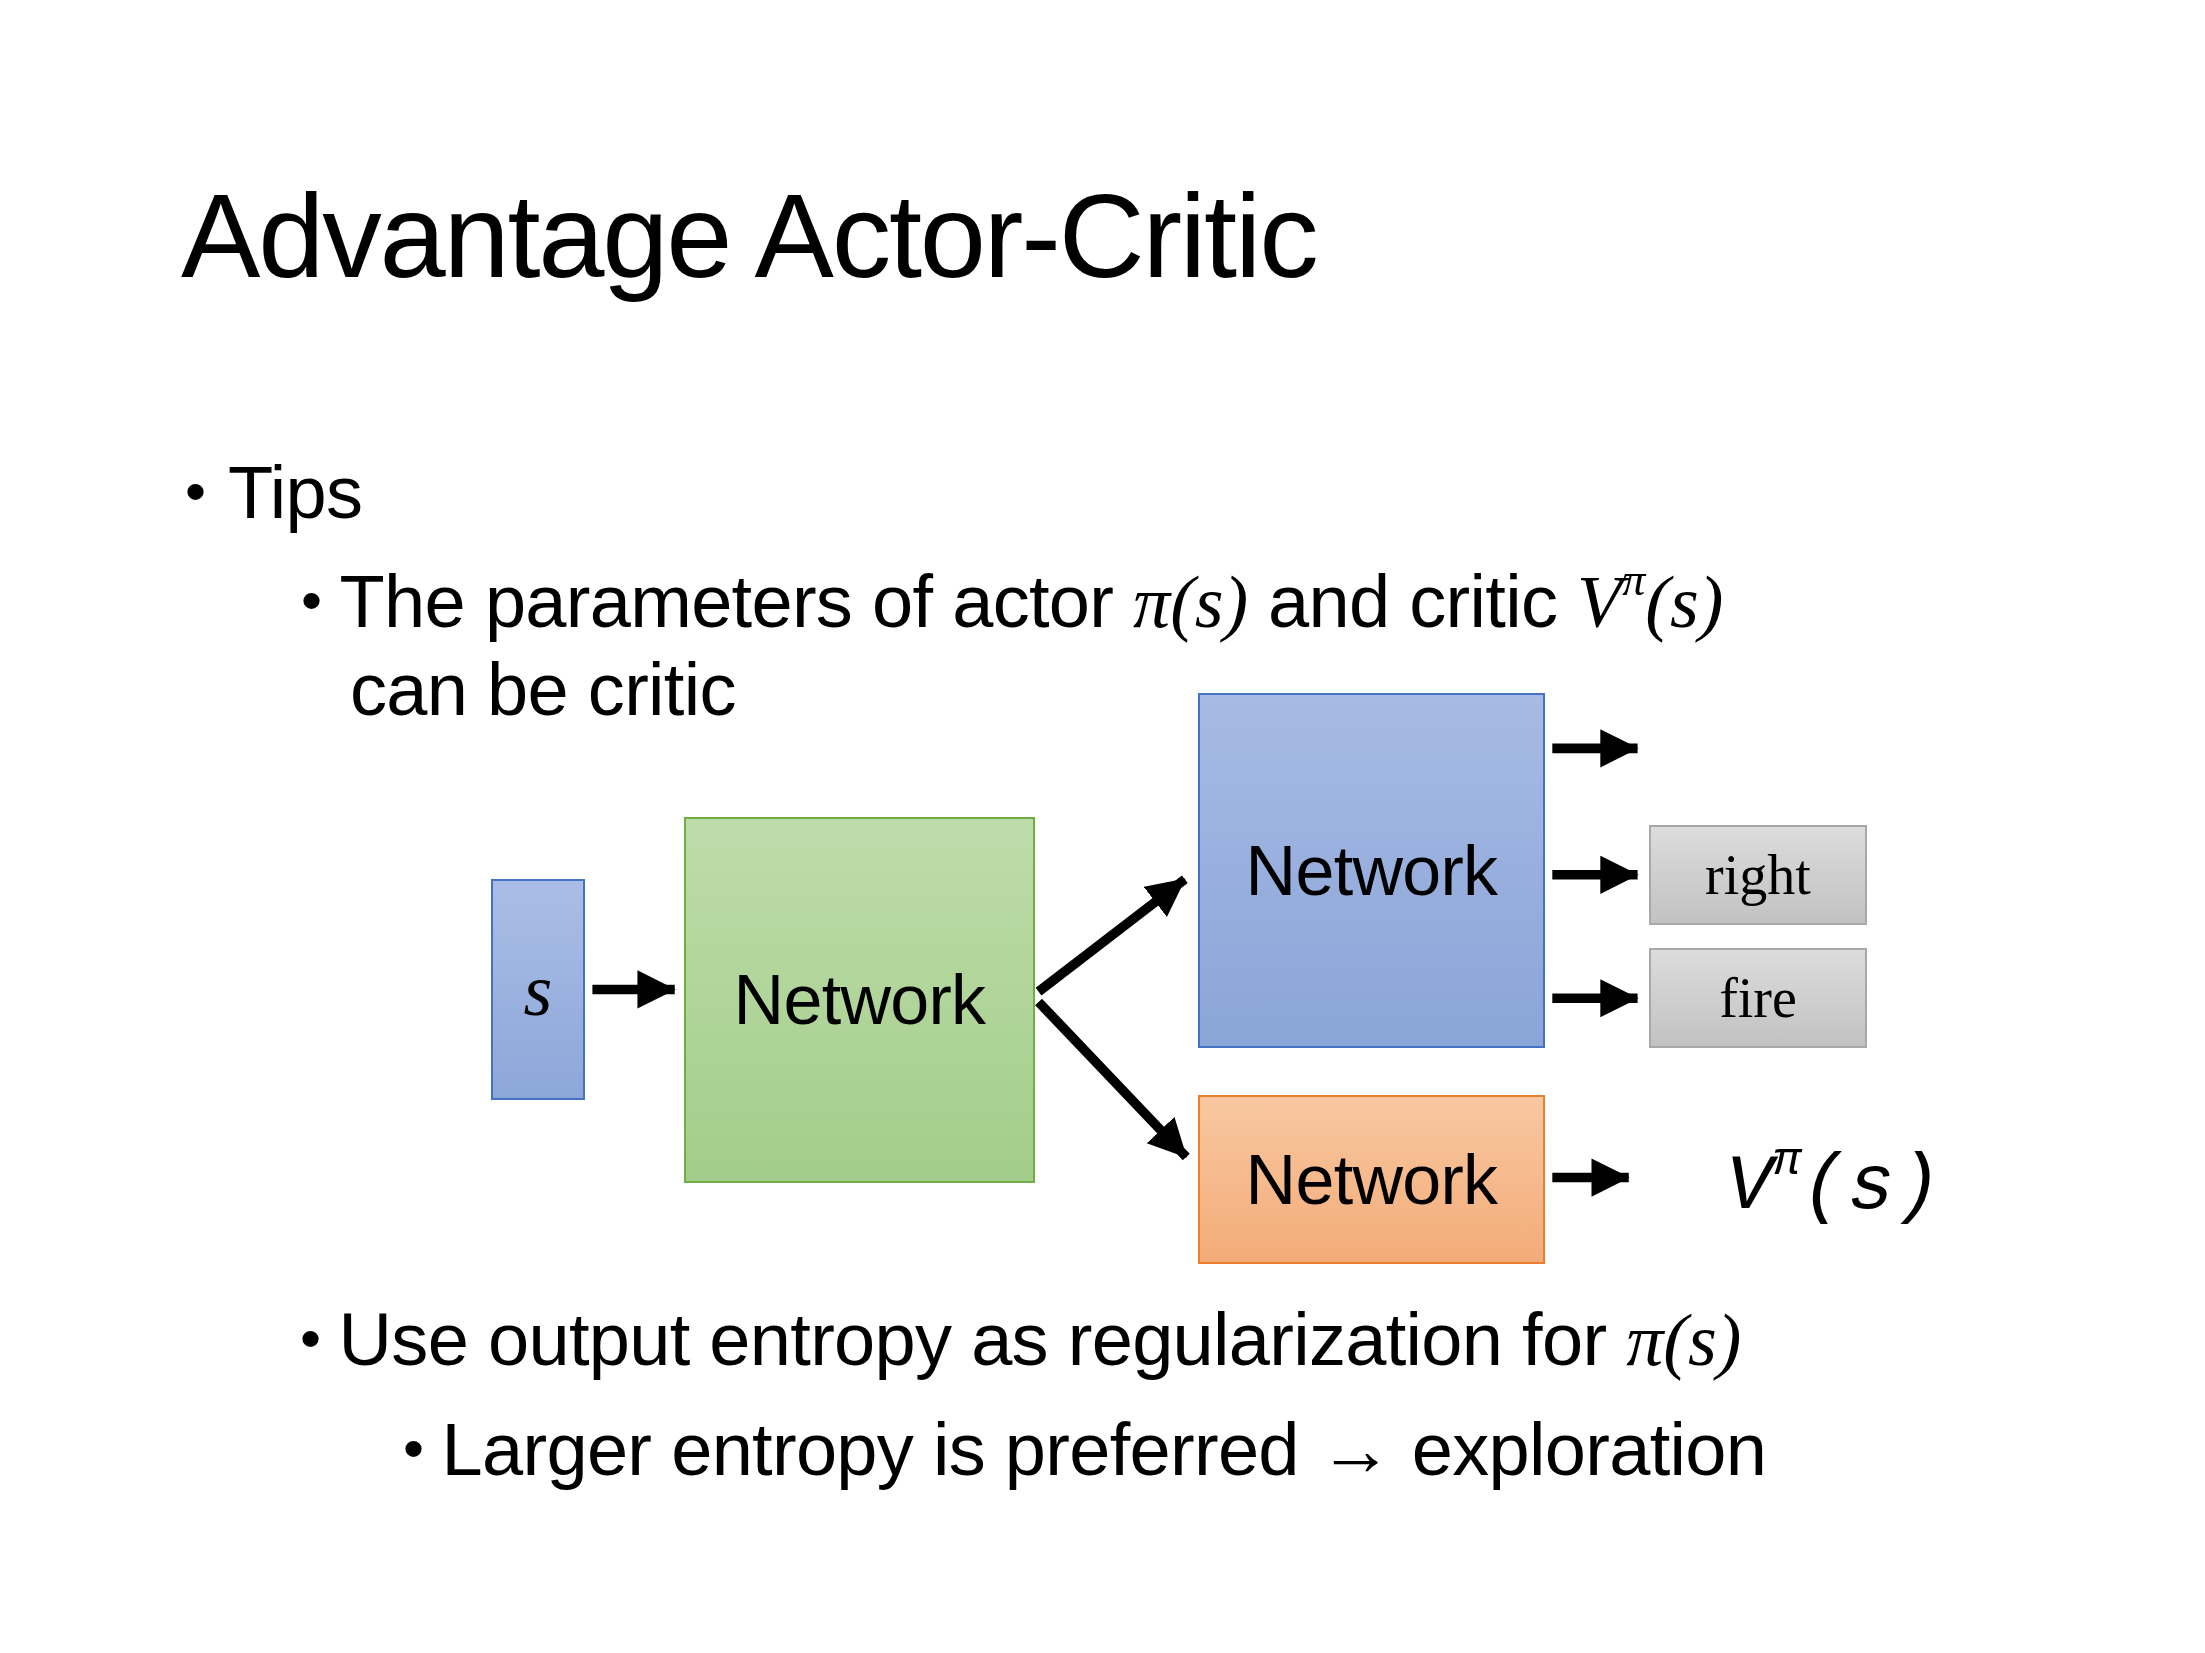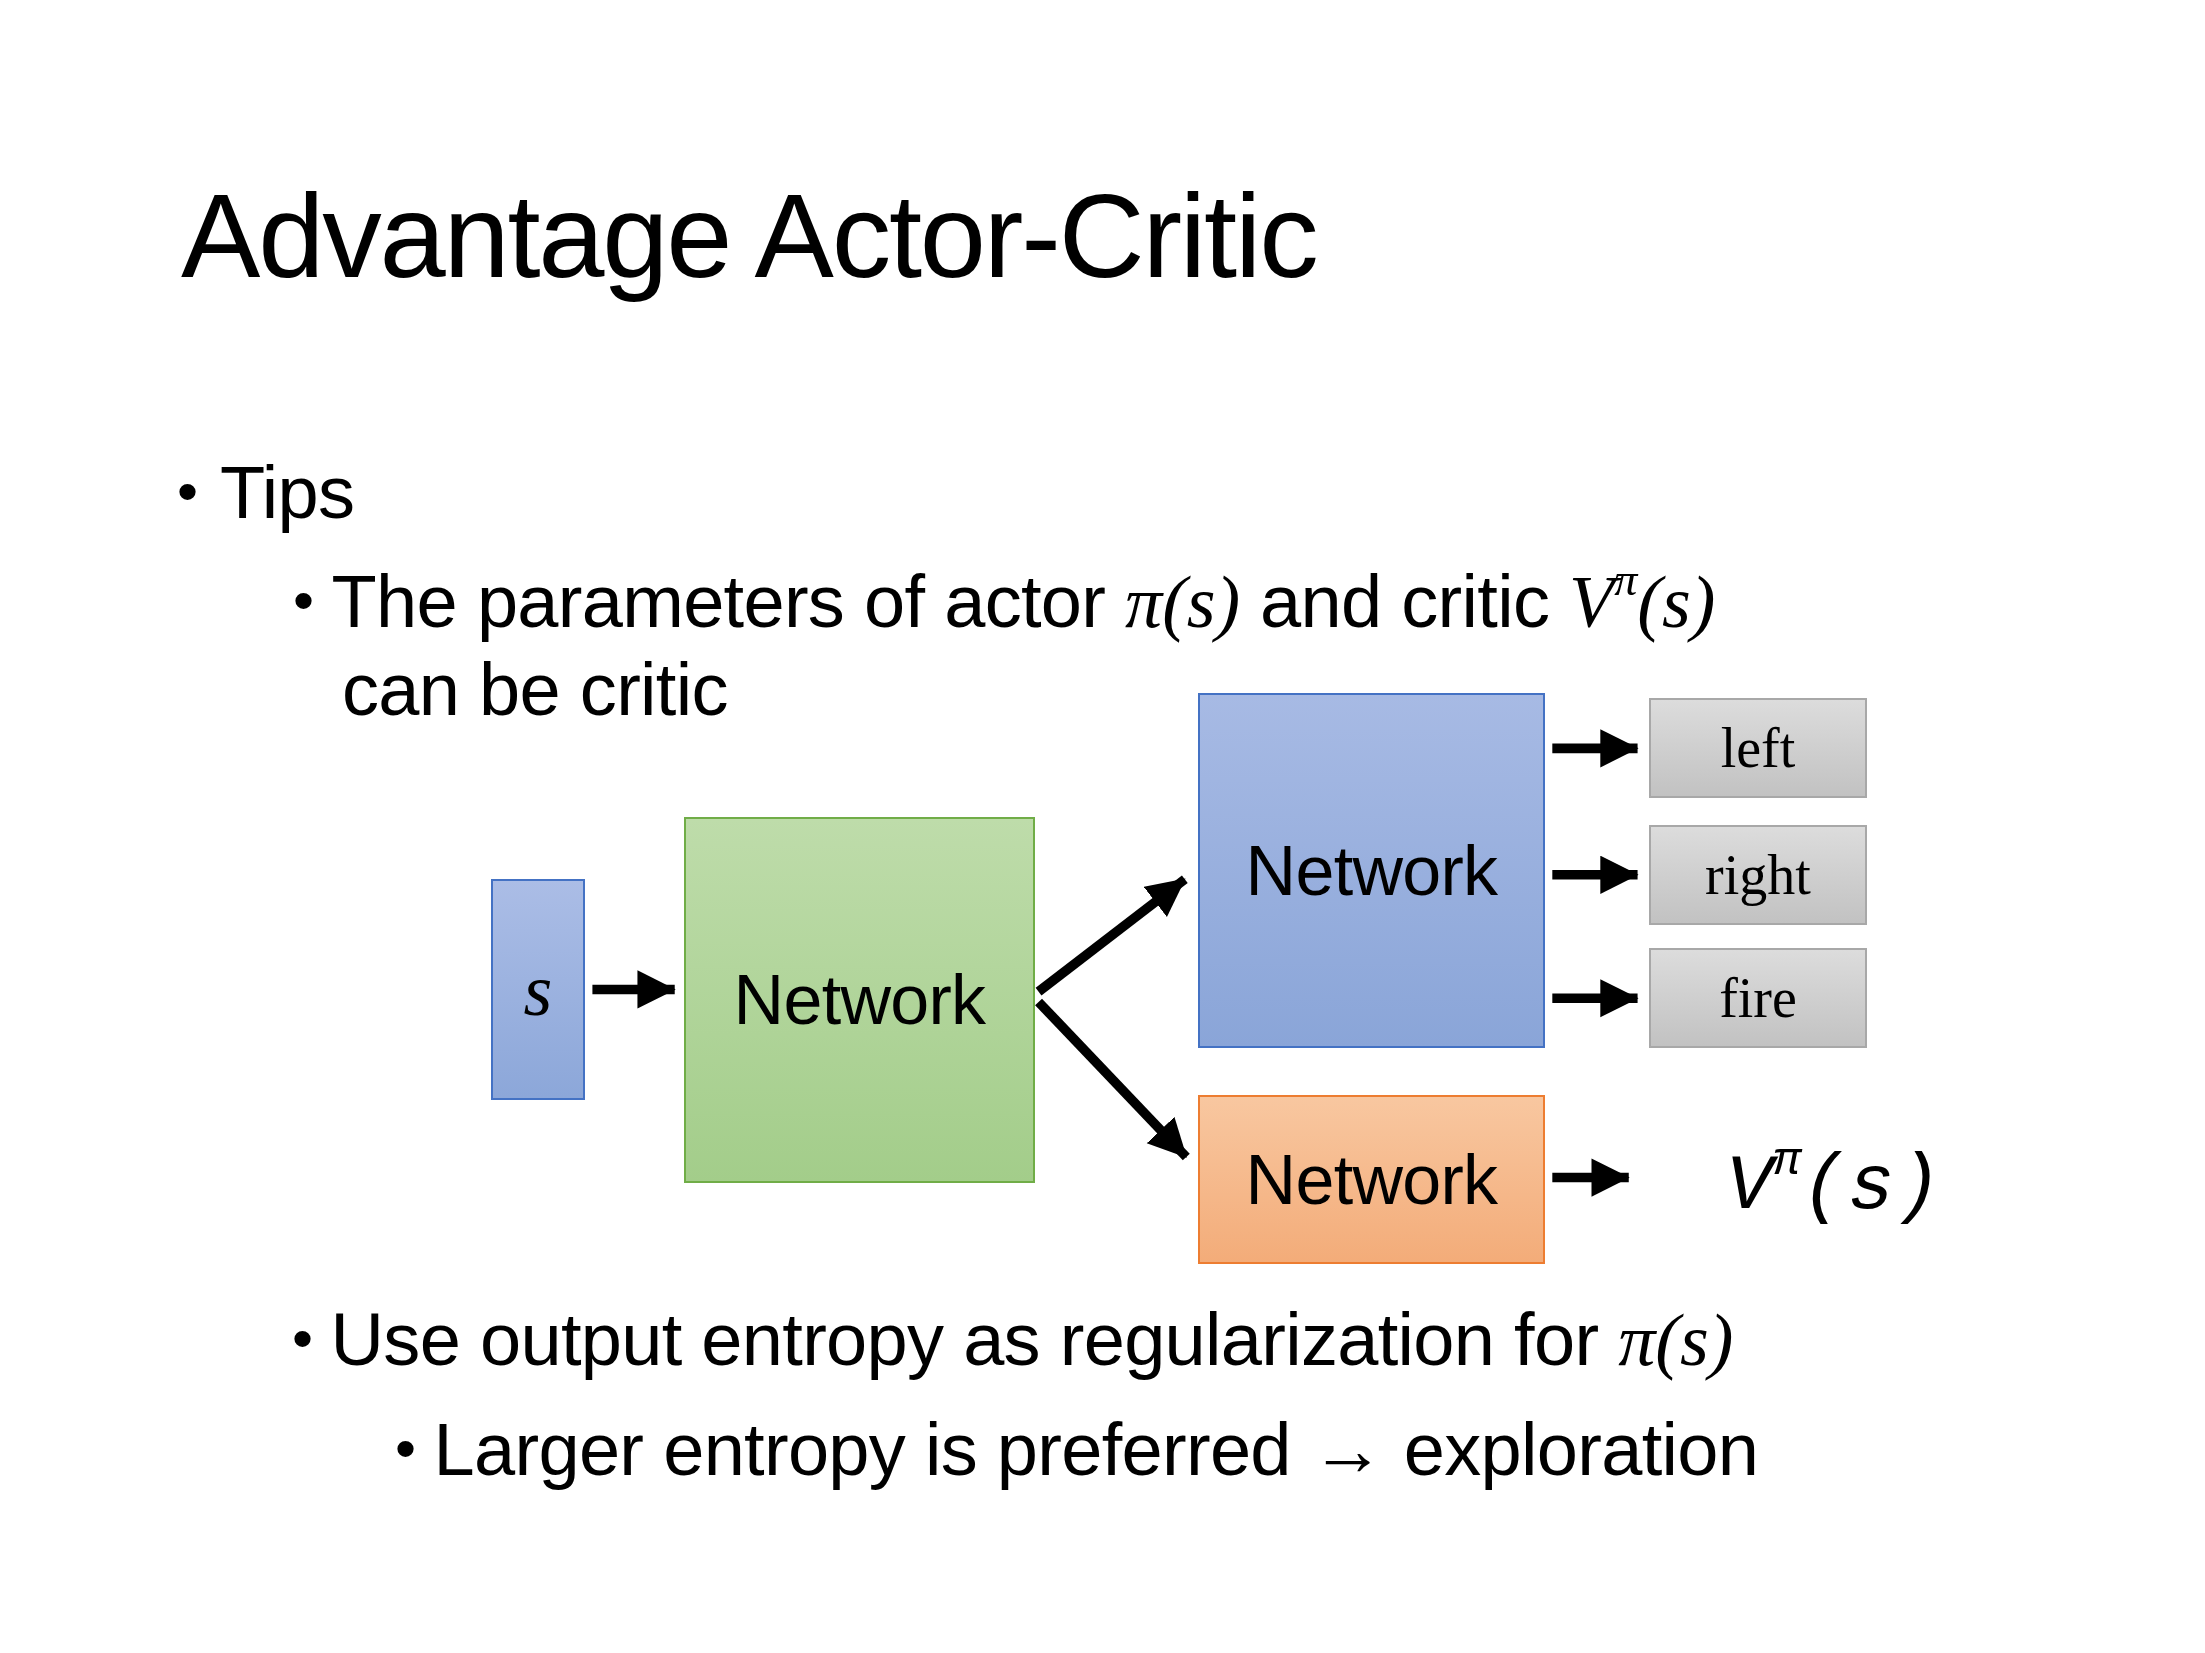--- a/index.html
+++ b/index.html
@@ -7,20 +7,21 @@
     position:relative; width:2034px; height:1654px; background:#ffffff;
     font-family:"Liberation Sans", sans-serif; color:#000; overflow:hidden;
   }
   .title{
     position:absolute; left:181px; top:176px;
     font-size:119px; line-height:1; letter-spacing:-2.2px; white-space:nowrap;
   }
   .bline{
     position:absolute; font-size:74px; line-height:1; letter-spacing:-0.7px;
     white-space:nowrap;
+    margin-left:8px;
   }
   .b{ font-size:60px; vertical-align:5.9px; margin-right:22px; letter-spacing:0; }
   .b2{ margin-right:17.6px; }
   .math{ font-family:"Liberation Serif", serif; font-style:italic; letter-spacing:0; }
   .sup{ font-size:46px; vertical-align:32px; }
   .box{
     position:absolute; box-sizing:border-box;
     display:flex; align-items:center; justify-content:center;
     line-height:1;
   }
@@ -91,23 +92,20 @@
   </div>
 
   <div class="box" id="actor-box">
     <span class="netlabel">Network</span>
   </div>
 
   <div class="box" id="critic-box">
     <span class="netlabel">Network</span>
   </div>
 
-  <div class="box action-box" id="action-left">
-    <span>left</span>
-  </div>
   <div class="box action-box" id="action-fire">
     <span>fire</span>
   </div>
   <div class="box action-box" id="action-right">
     <span>right</span>
   </div>
 
   <div id="value-output">
     <span>V</span><span class="sup">π</span><span>(s)</span>
   </div>

